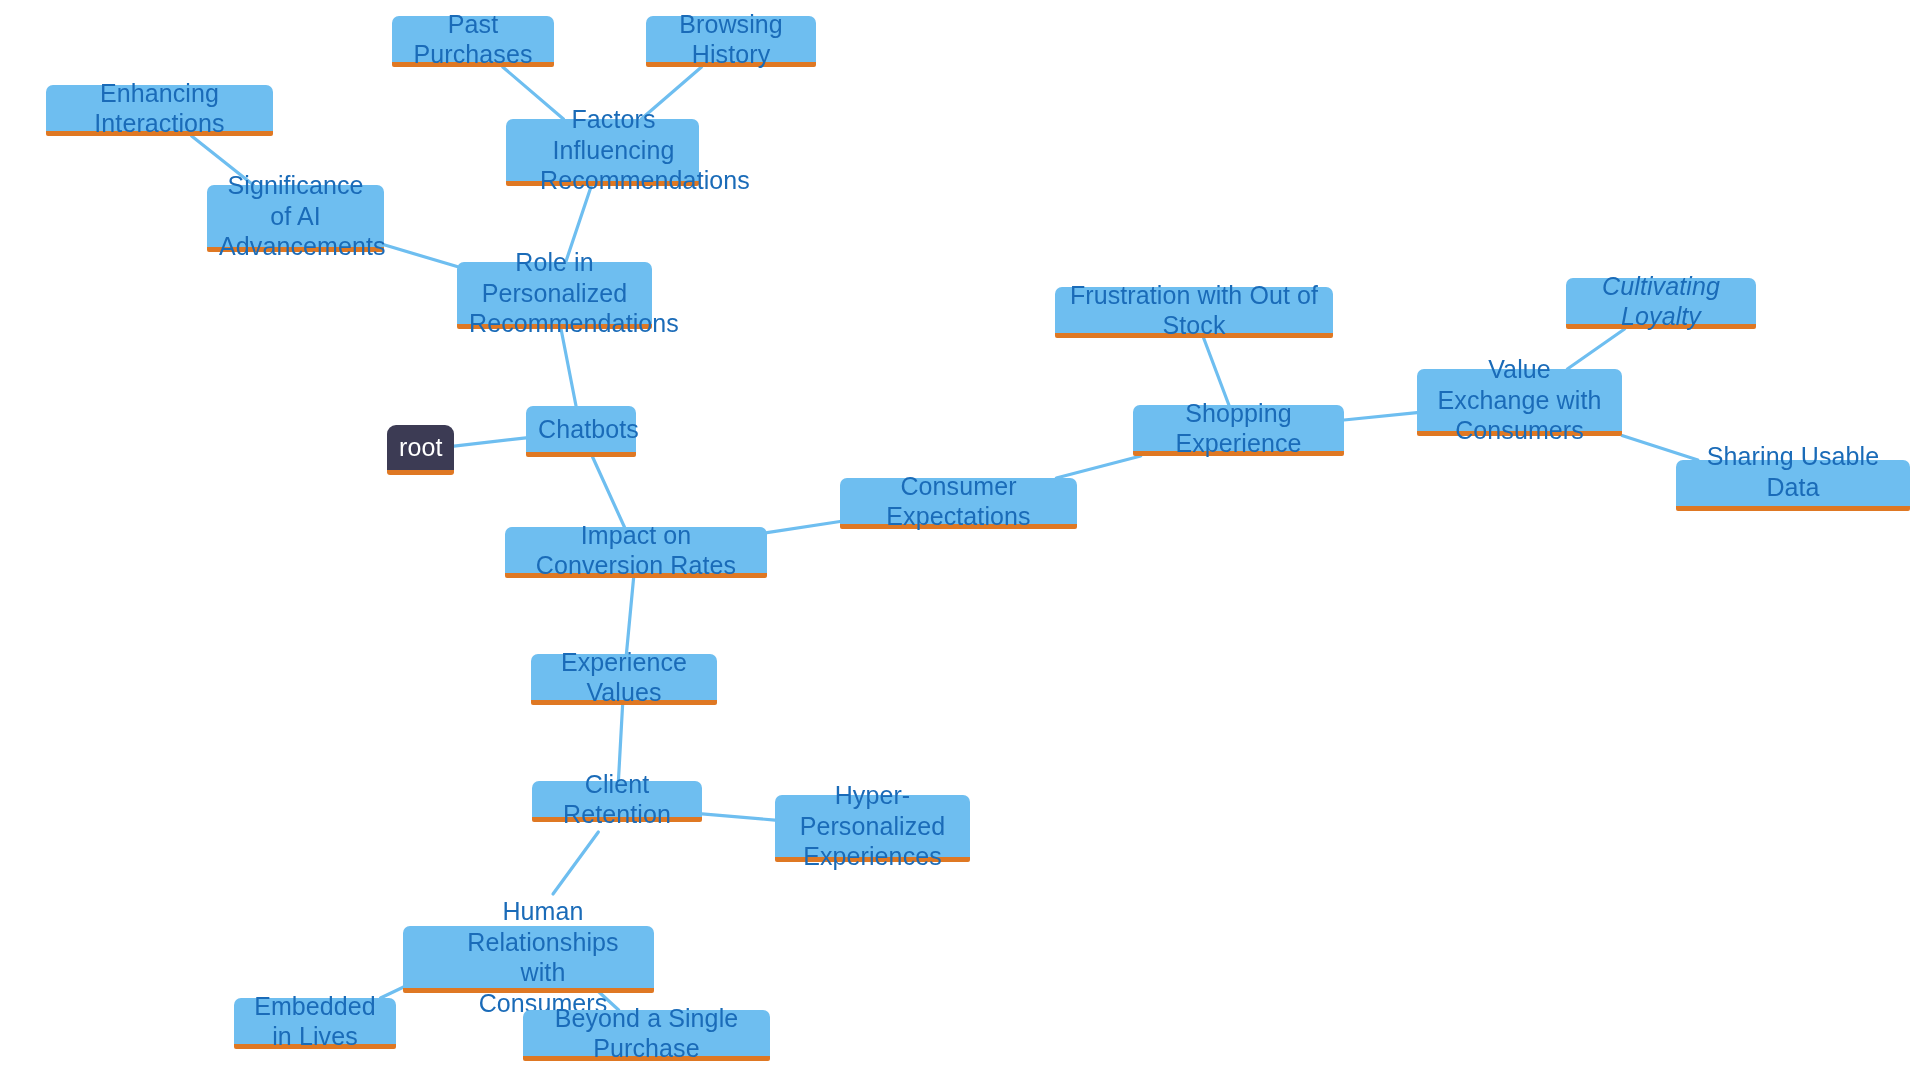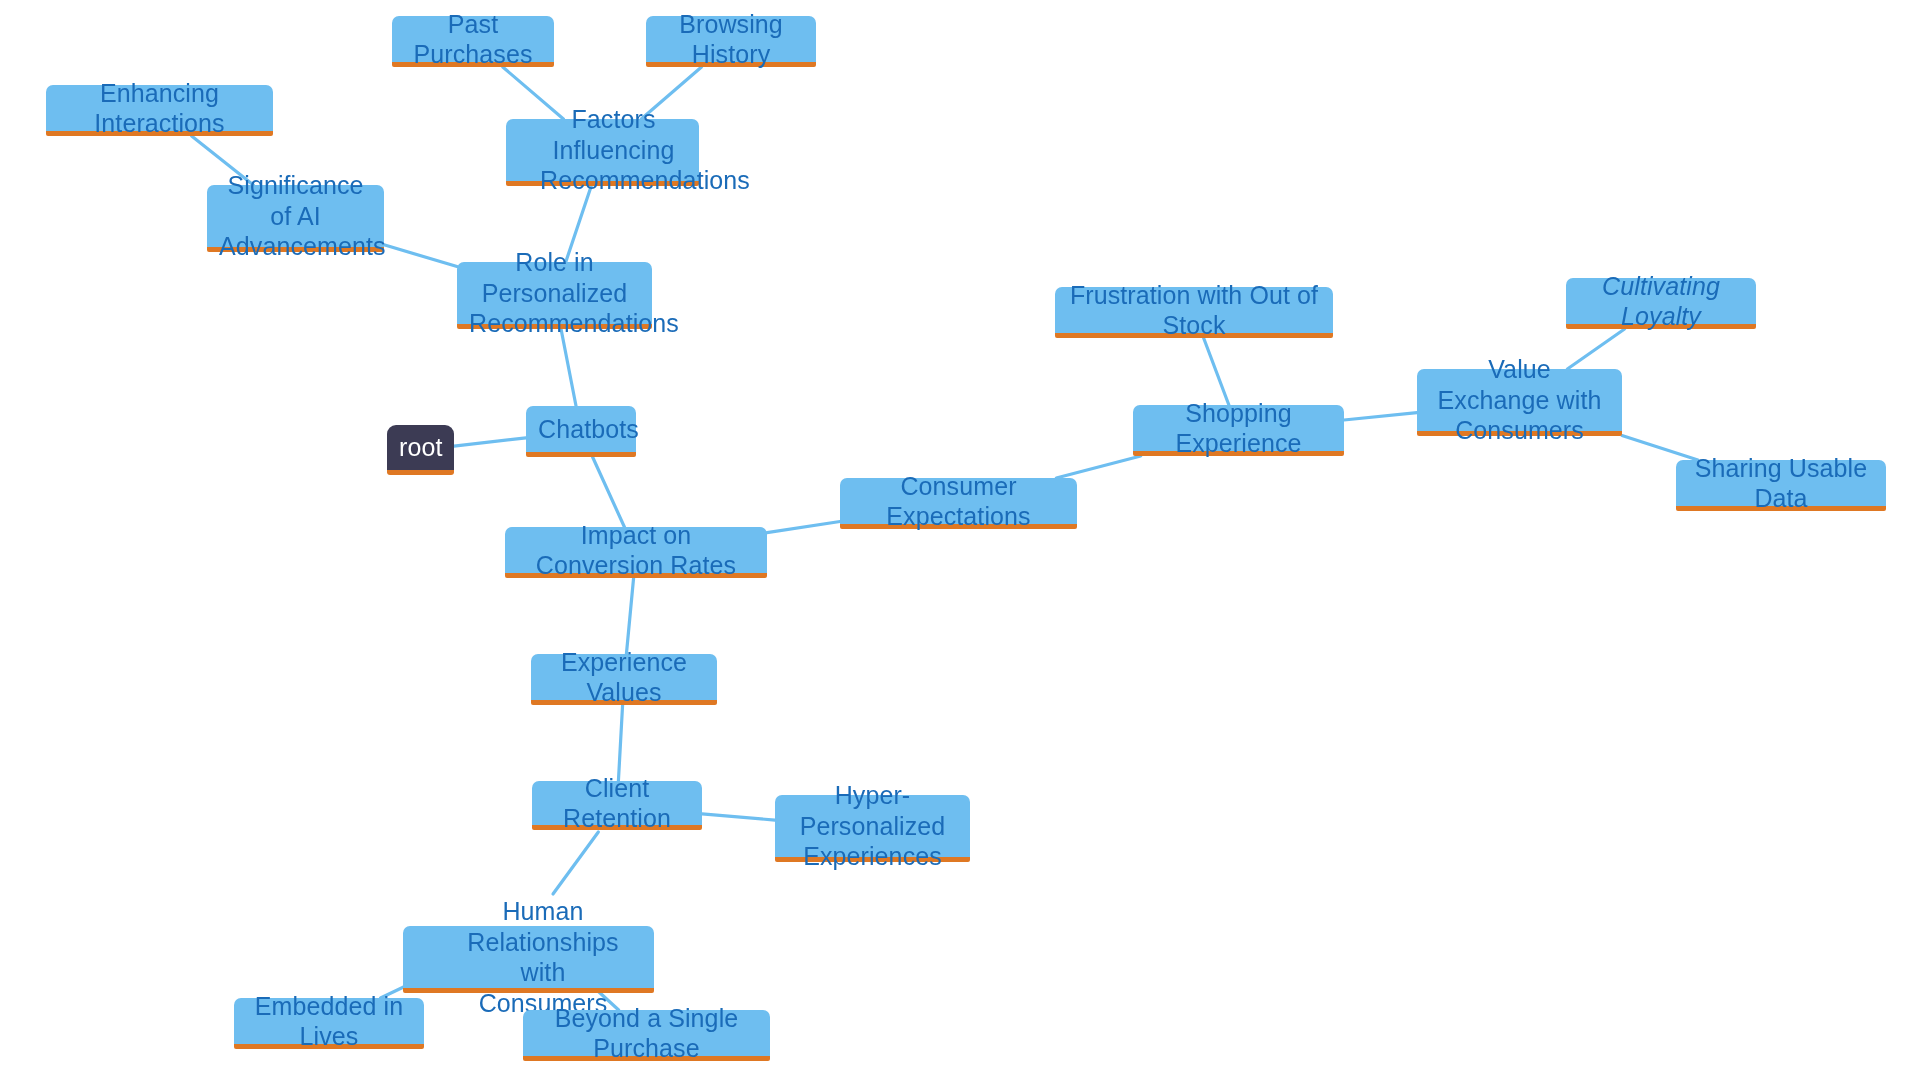--- a/index.html
+++ b/index.html
@@ -125,37 +125,37 @@
       <div class="node" style="left: 1055px; top: 287px; width: 278px; height: 51px;">
         <span class="node-label">Frustration with Out of Stock</span>
       </div>
       <div class="node" style="left: 1417px; top: 369px; width: 205px; height: 67px;">
         <span class="node-label">Value Exchange with
 Consumers</span>
       </div>
       <div class="node" style="left: 1566px; top: 278px; width: 190px; height: 51px; font-style: italic;">
         <span class="node-label">Cultivating Loyalty</span>
       </div>
-      <div class="node" style="left: 1676px; top: 460px; width: 210px; height: 51px;">
+      <div class="node" style="left: 1676px; top: 460px; width: 234px; height: 51px; align-items: flex-end;">
         <span class="node-label">Sharing Usable Data</span>
       </div>
       <div class="node" style="left: 531px; top: 654px; width: 186px; height: 51px;">
         <span class="node-label">Experience Values</span>
       </div>
-      <div class="node" style="left: 532px; top: 781px; width: 170px; height: 49px;">
+      <div class="node" style="left: 532px; top: 781px; width: 170px; height: 41px;">
         <span class="node-label">Client Retention</span>
       </div>
       <div class="node" style="left: 775px; top: 795px; width: 195px; height: 67px;">
         <span class="node-label">Hyper-Personalized
 Experiences</span>
       </div>
       <div class="node" style="left: 403px; top: 926px; width: 251px; height: 67px; padding-left: 41px;">
         <span class="node-label">Human Relationships with
 Consumers</span>
       </div>
-      <div class="node" style="left: 234px; top: 998px; width: 190px; height: 51px;">
+      <div class="node" style="left: 234px; top: 998px; width: 162px; height: 51px;">
         <span class="node-label">Embedded in Lives</span>
       </div>
       <div class="node" style="left: 523px; top: 1010px; width: 247px; height: 51px;">
         <span class="node-label">Beyond a Single Purchase</span>
       </div>
     </div>
 </div>
 
 </body></html>

